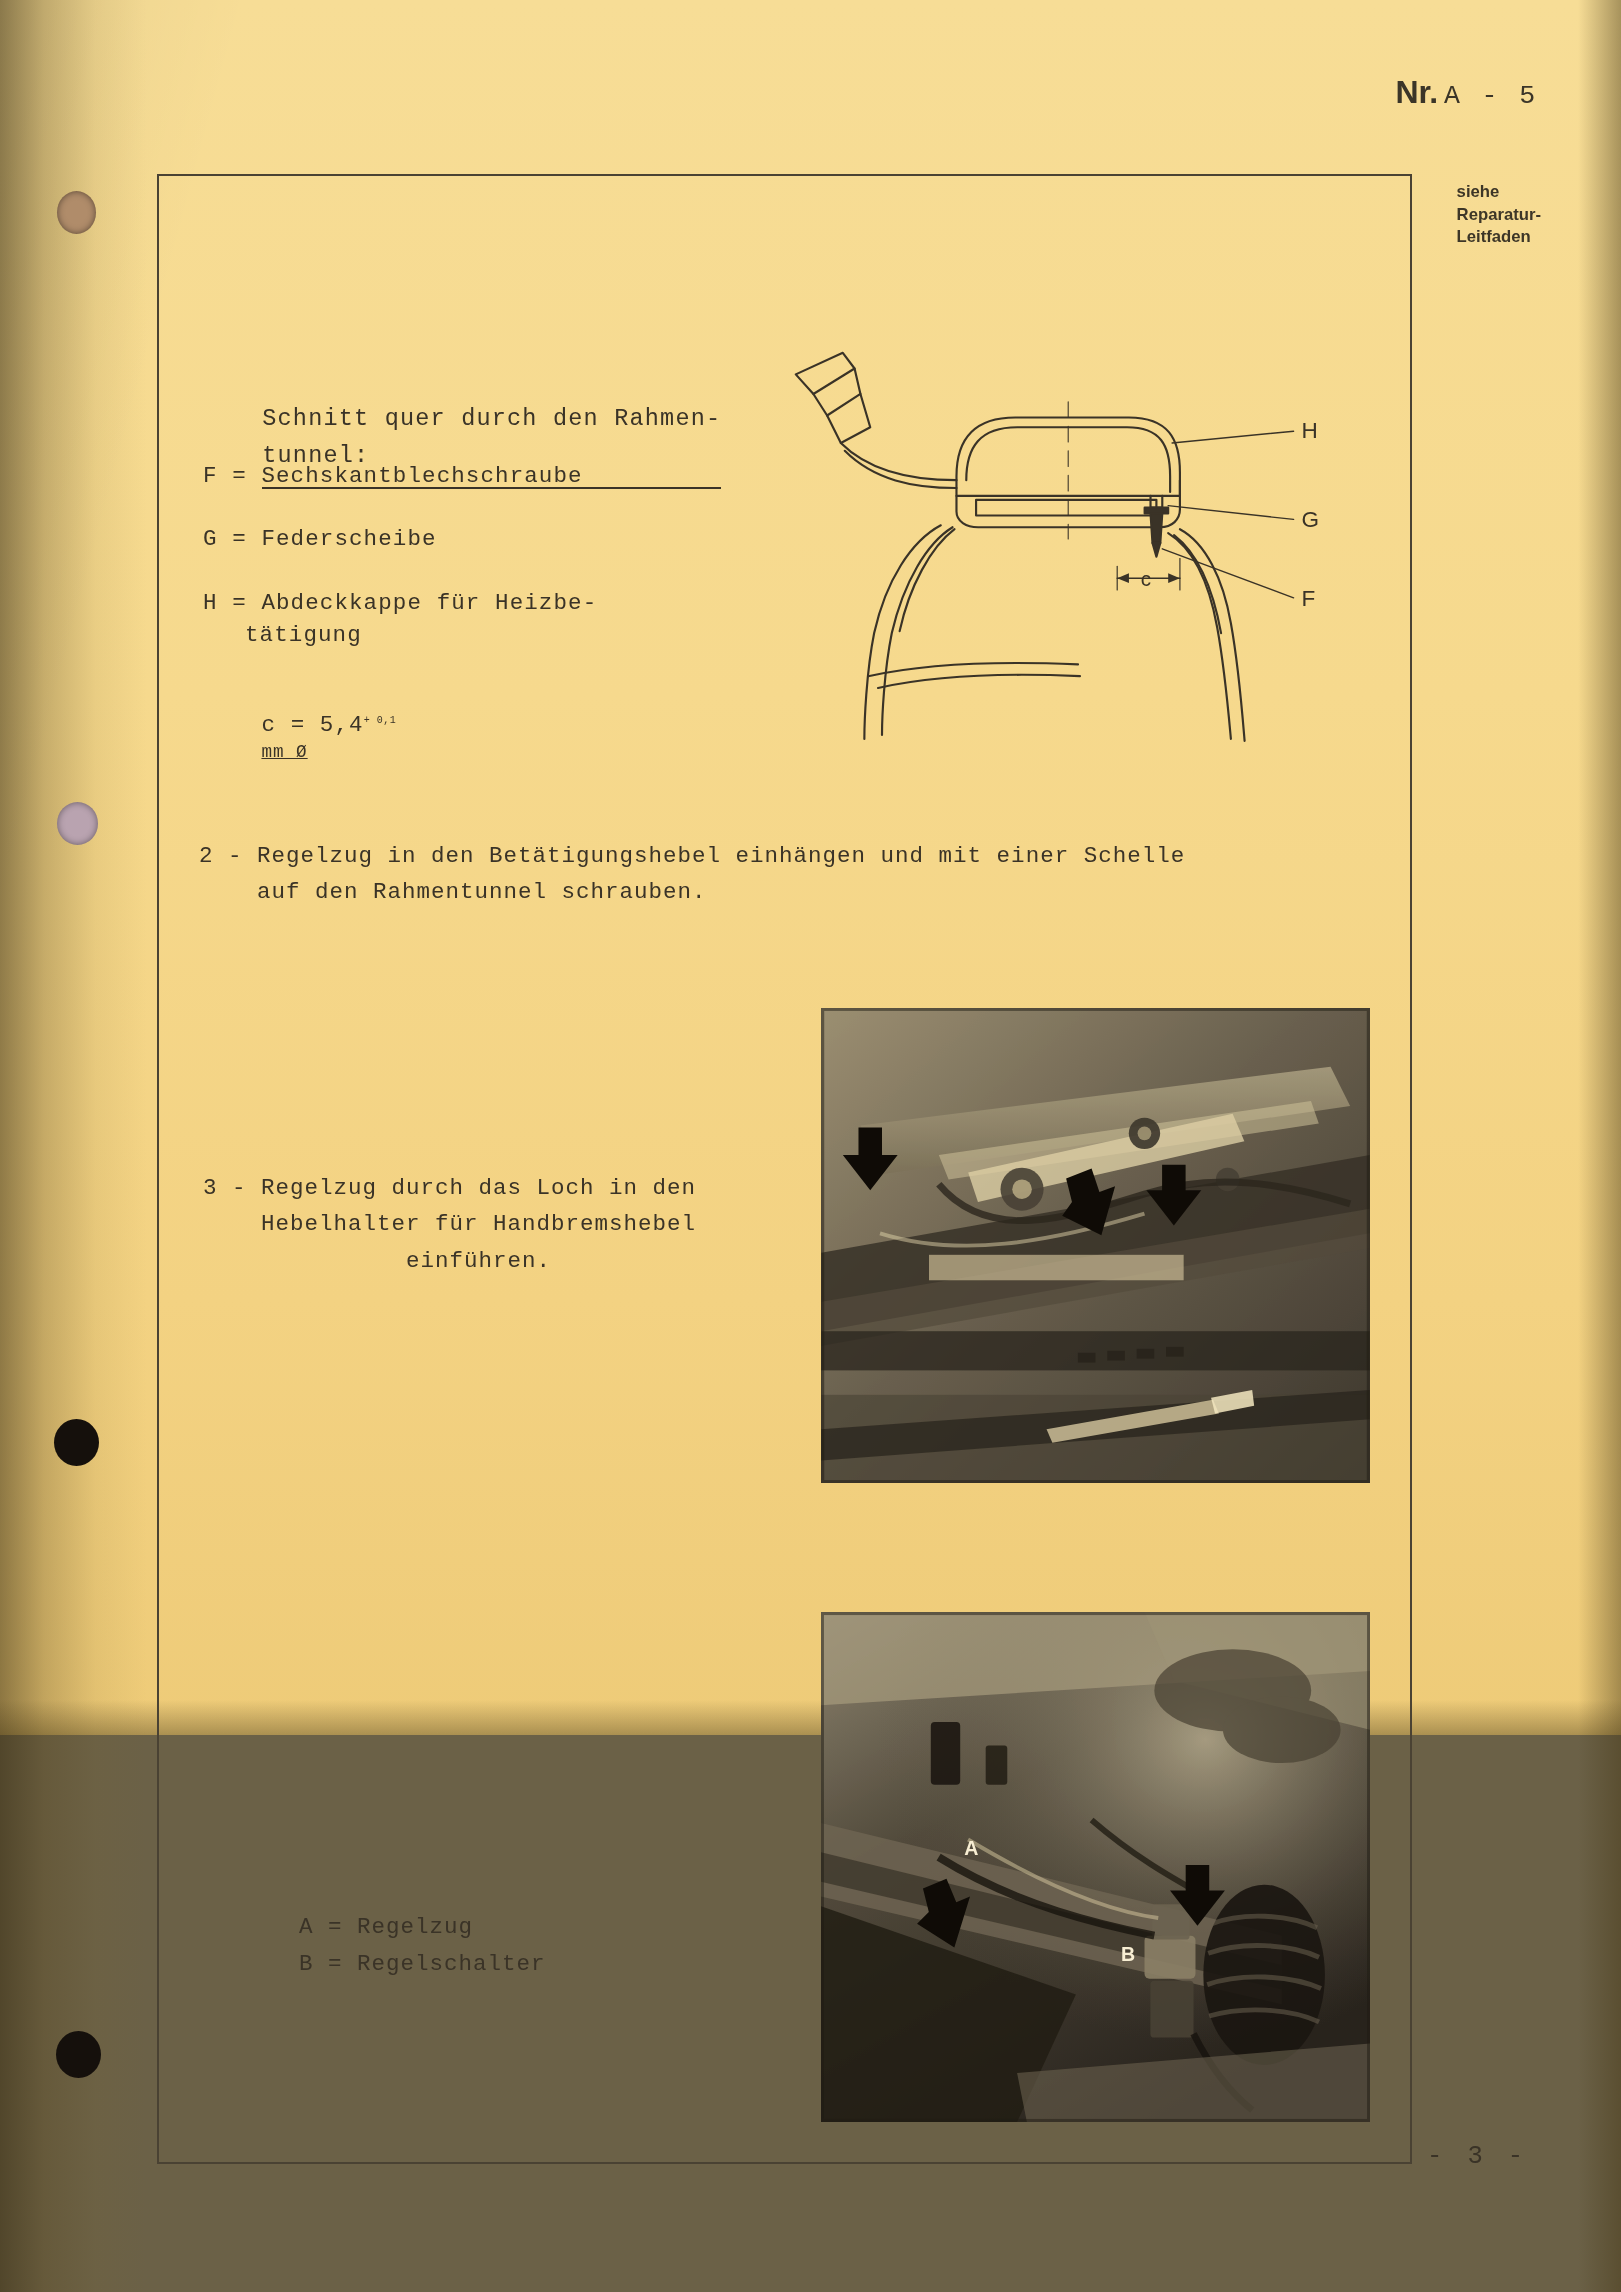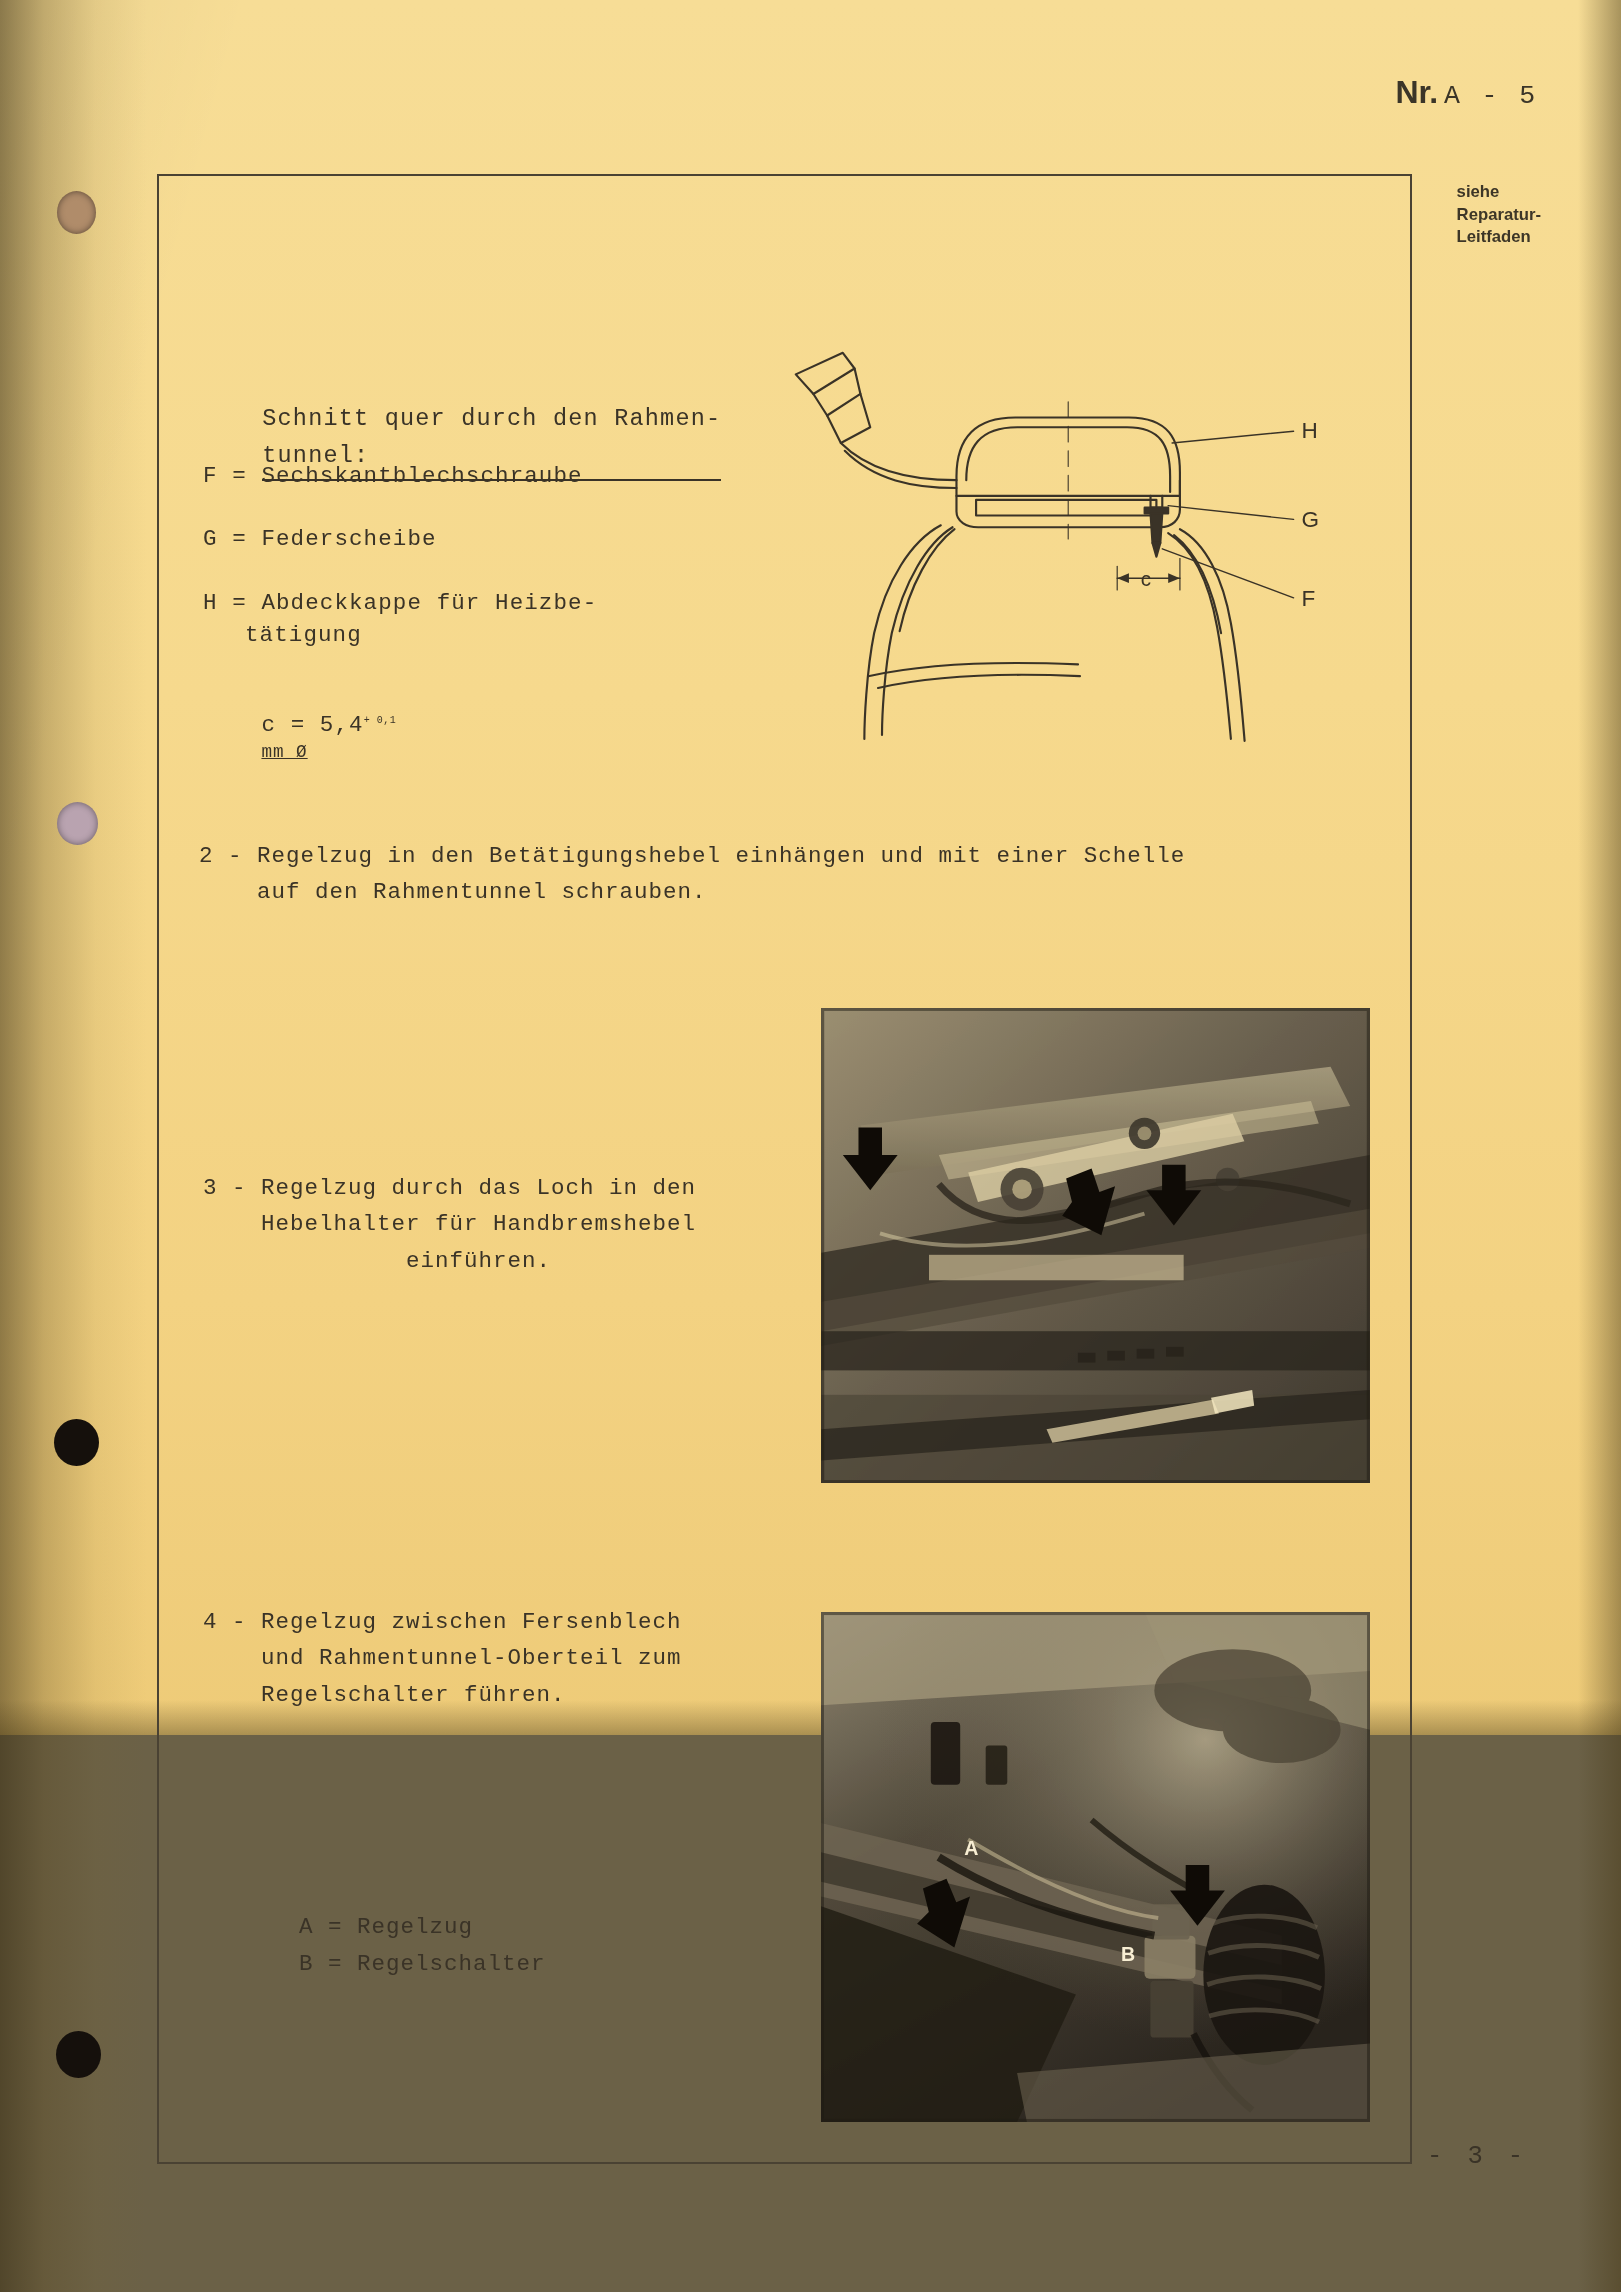--- a/index.html
+++ b/index.html
@@ -105,21 +105,21 @@
 
   #caption-title {
     left: 201px; top: 365px;
     font-size: 23.5px;
     line-height: 1.55;
     letter-spacing: 1.2px;
   }
   #caption-title .u {
     display: inline-block;
     border-bottom: 2px solid #3a3327;
-    padding-bottom: 5px;
+    padding-bottom: 13px;
   }
 
   .legend-line {
     font-size: 22.5px;
     letter-spacing: 1.1px;
     line-height: 1.6;
   }
   #leg-f { left: 203px; top: 458px; text-align: center; }
   #leg-g { left: 203px; top: 521px; }
   #leg-h { left: 203px; top: 585px; }
@@ -343,23 +343,20 @@
       <g fill="#14110c">
         <polygon points="38,122 62,122 62,150 78,150 50,186 22,150 38,150"></polygon>
         <polygon points="250,174 276,164 284,188 300,182 286,232 246,212 256,198"></polygon>
         <polygon points="348,160 372,160 372,186 388,186 360,222 332,186 348,186"></polygon>
       </g>
 
       <rect x="0" y="0" width="560" height="485" fill="none" stroke="#241f18" stroke-width="6" opacity="0.5"></rect>
     </svg>
   </div>
 
-  <div class="txt step" id="step-4"><span>4 - Regelzug zwischen Fersenblech</span>
-<span>    und Rahmentunnel-Oberteil zum</span>
-<span>    Regelschalter führen.</span></div>
 
   <div class="txt" id="ab-legend"><span>A = Regelzug</span>
 <span>B = Regelschalter</span></div>
 
   <div class="photo" id="photo-2">
     <svg width="549" height="510" viewBox="0 0 560 520" xmlns="http://www.w3.org/2000/svg">
       <defs>
         <linearGradient id="h1" x1="0" y1="0" x2="0.6" y2="1">
           <stop offset="0%" stop-color="#8d8470"></stop>
           <stop offset="40%" stop-color="#534c3e"></stop>

